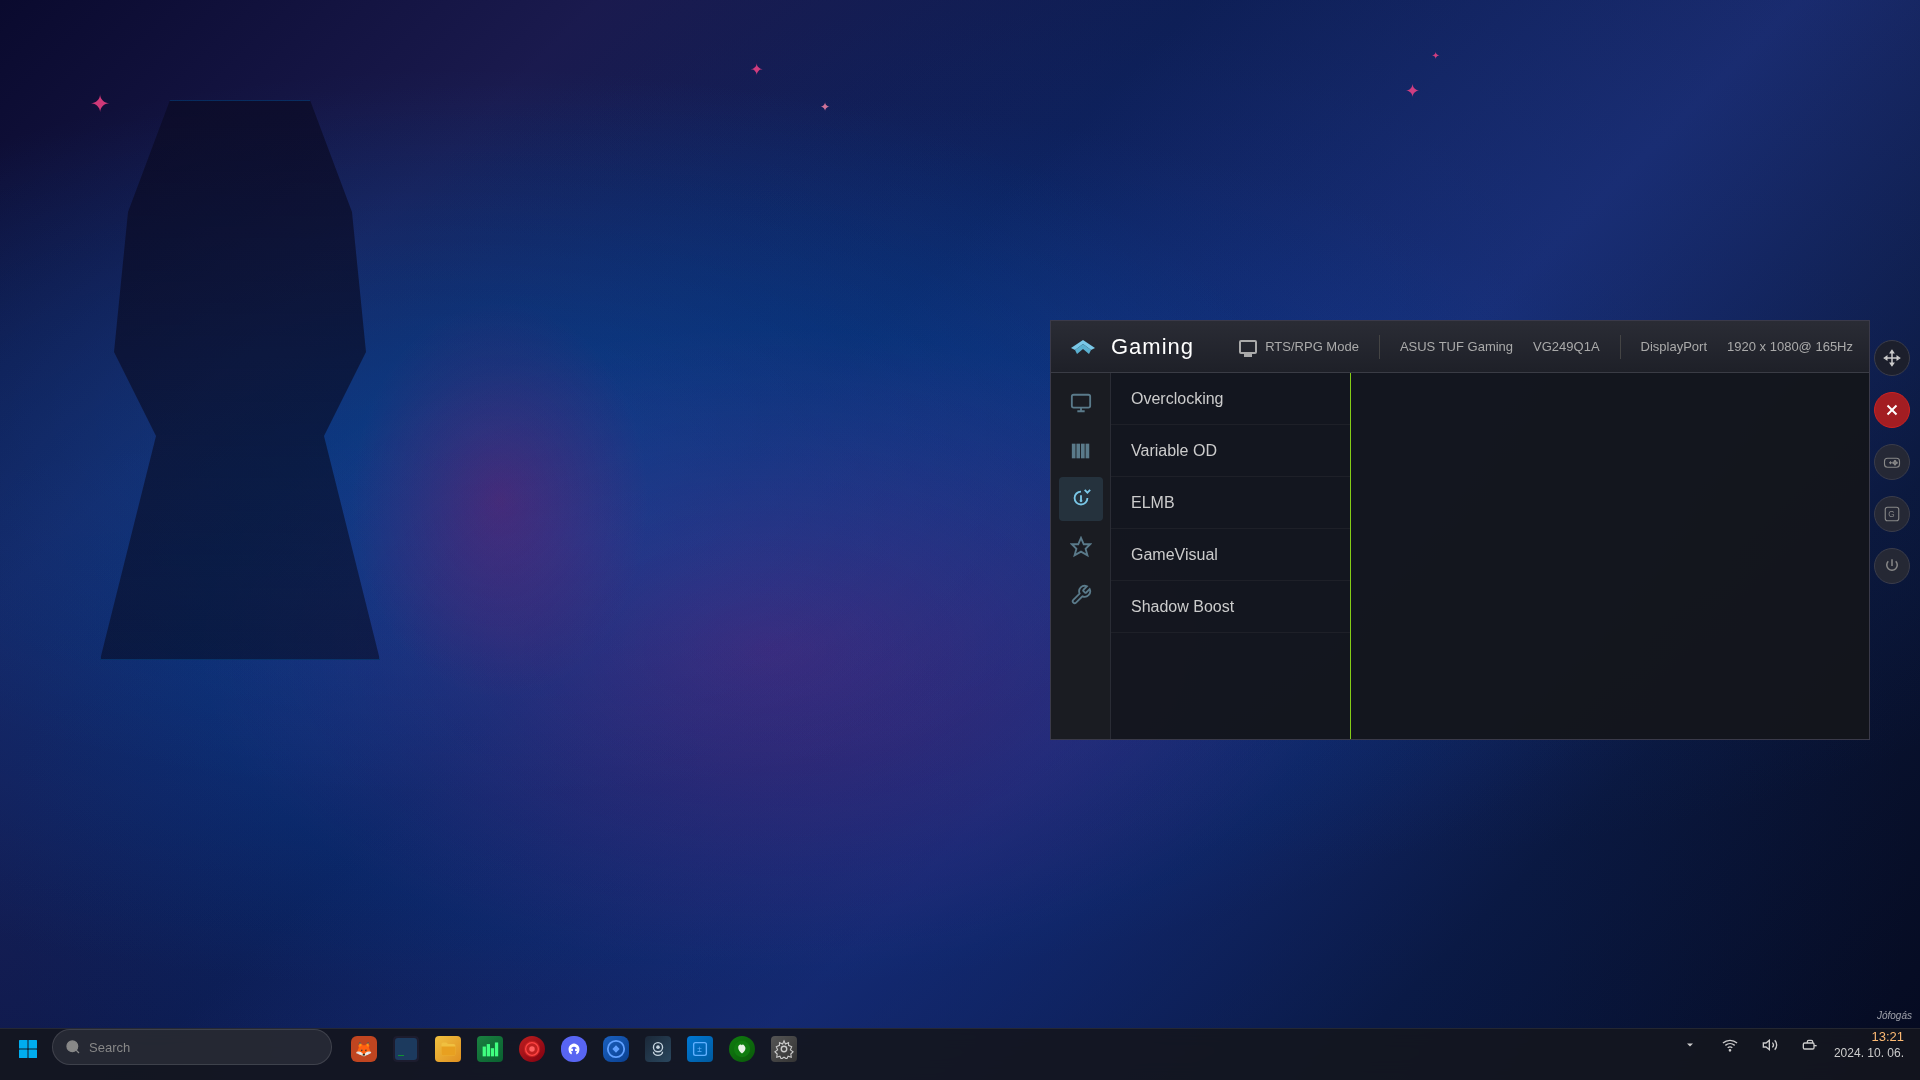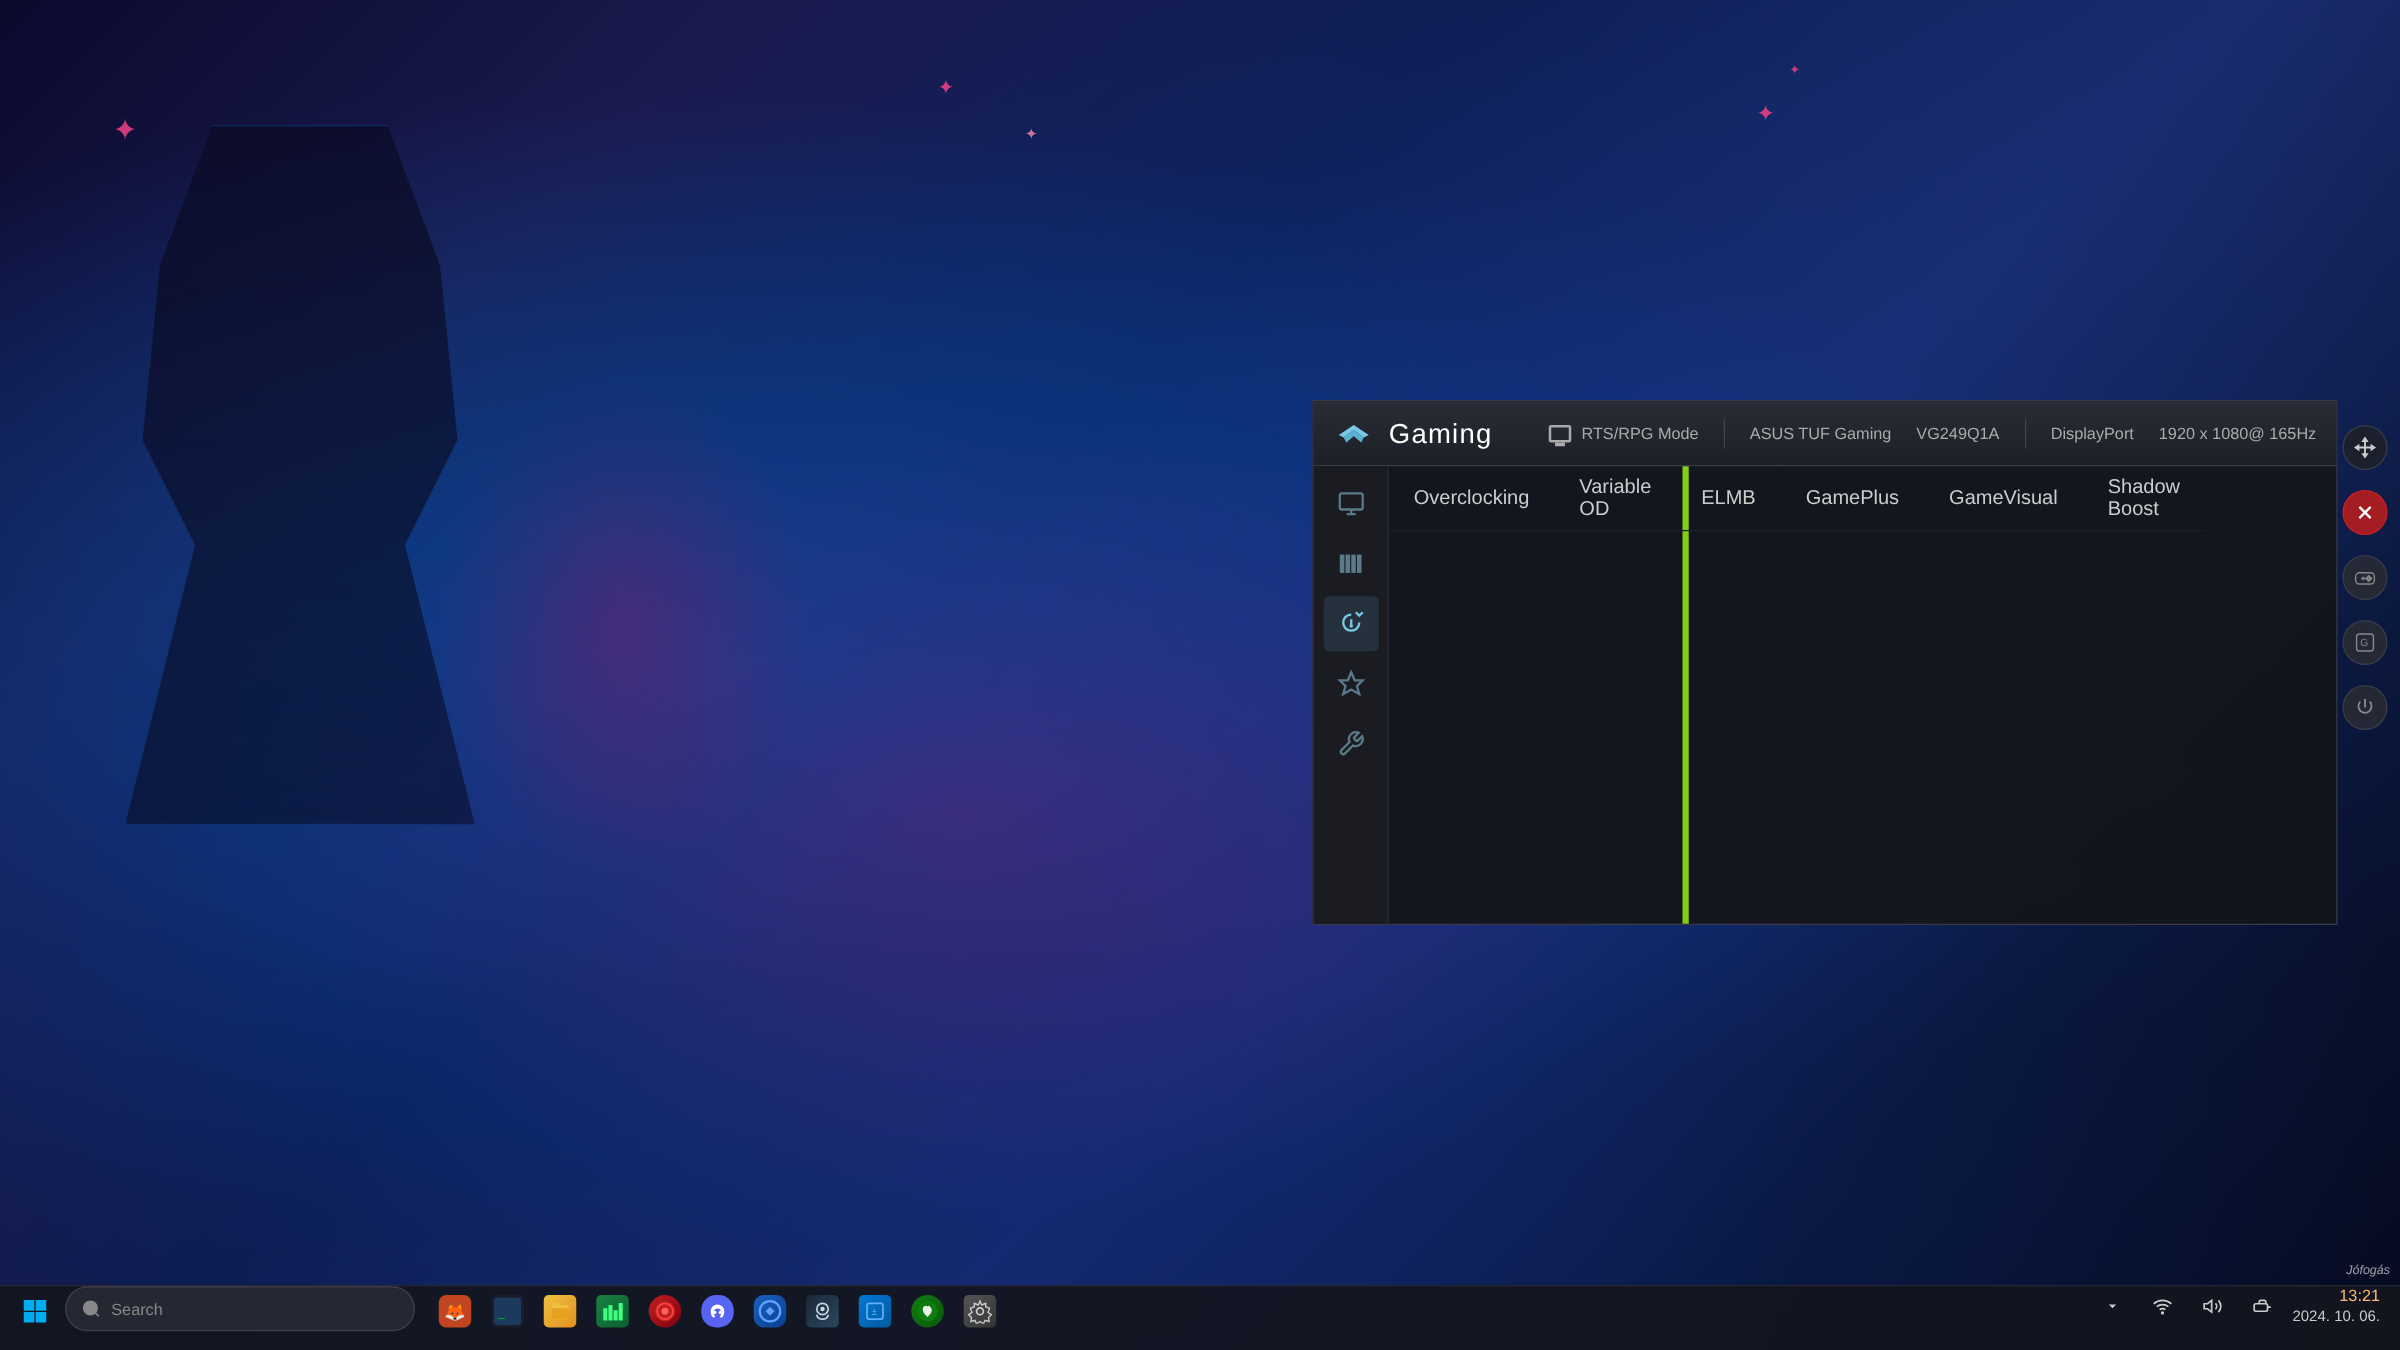--- a/index.html
+++ b/index.html
@@ -177,23 +177,23 @@
       fill: #7ac8e8;
     }
 
     .osd-sidebar-icon.dimmed svg {
       fill: #5a7a8a;
     }
 
     
     #osd-menu-list {
       width: 240px;
-      border-right: 5px solid #84cc16;
-      display: flex;
-      flex-direction: row;
+      border-right: 1px solid #84cc16;
+      display: flex;
+      flex-direction: column;
     }
 
     .osd-menu-item {
       height: 52px;
       display: flex;
       align-items: center;
       padding: 0 20px;
       color: #cccccc;
       font-size: 16px;
       cursor: pointer;
@@ -468,23 +468,20 @@
 
       <div id="osd-menu-list">
         <div class="osd-menu-item">
           <span>Overclocking</span>
         </div>
         <div class="osd-menu-item">
           <span>Variable OD</span>
         </div>
         <div class="osd-menu-item">
           <span>ELMB</span>
-        </div>
-        <div class="osd-menu-item">
-          <span>GamePlus</span>
         </div>
         <div class="osd-menu-item">
           <span>GameVisual</span>
         </div>
         <div class="osd-menu-item">
           <span>Shadow Boost</span>
         </div>
       </div>
 
     </div>

